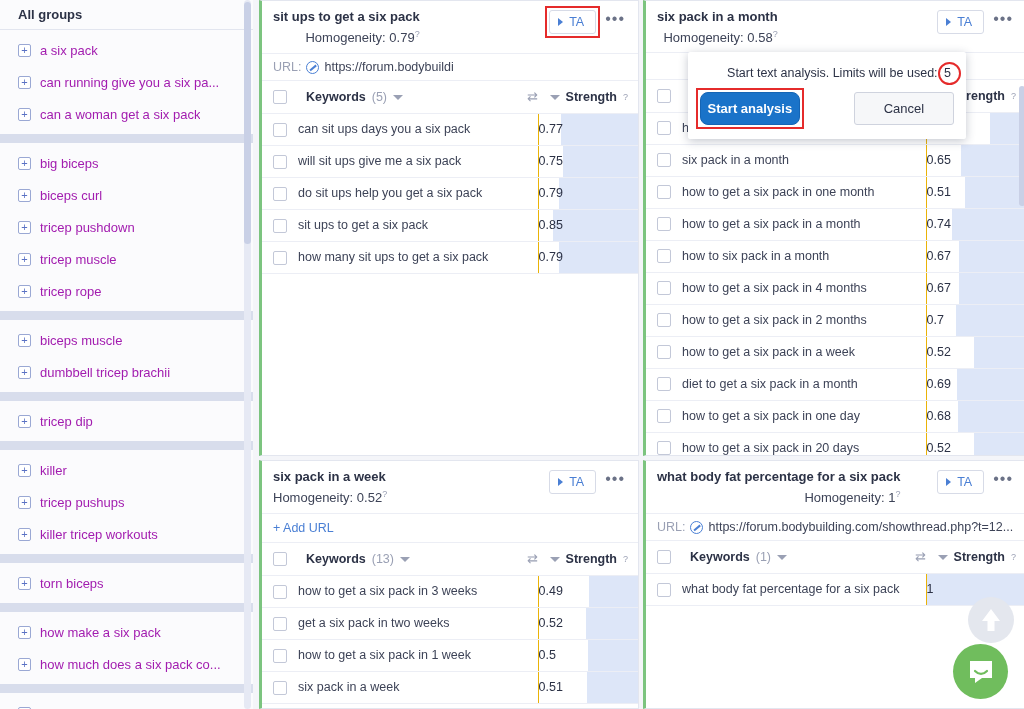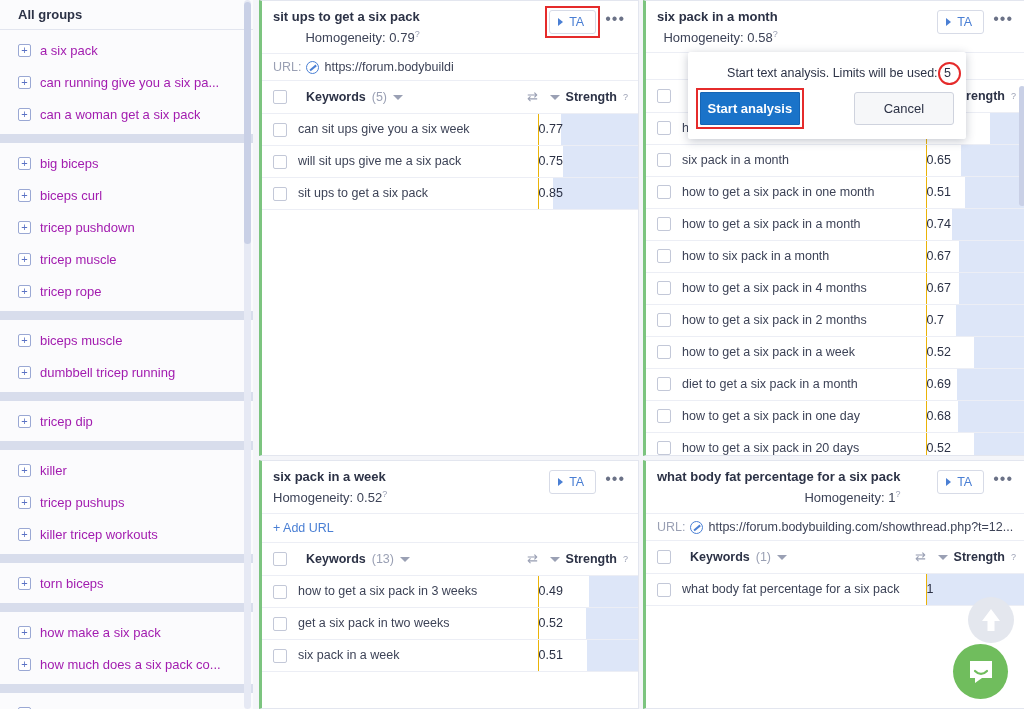--- a/index.html
+++ b/index.html
@@ -310,21 +310,21 @@
     content: "";
     position: absolute;
     left: -4px; top: -4px; right: -4px; bottom: -4px;
     border: 2px solid #e52b2b;
     pointer-events: none;
   }
   .btn-primary {
     width: 100%;
     background: #1a73c9;
     border: 1px solid #1565b5;
-    border-radius: 1px;
+    border-radius: 8px;
     color: #fff;
     font-weight: bold;
     font-size: 13px;
     padding: 8px 0;
     cursor: pointer;
     font-family: "Liberation Sans", sans-serif;
   }
   .btn-secondary {
     flex: 1 1 50%;
     background: #f6f7f9;
@@ -406,21 +406,21 @@
             </div>
           </div>
           <div class="group-sep"></div>
           <div class="group">
             <div class="kw-item">
               <span class="plus-box">+</span>
               <span class="kw-label">biceps muscle</span>
             </div>
             <div class="kw-item">
               <span class="plus-box">+</span>
-              <span class="kw-label">dumbbell tricep running</span>
+              <span class="kw-label">dumbbell tricep brachii</span>
             </div>
           </div>
           <div class="group-sep"></div>
           <div class="group">
             <div class="kw-item">
               <span class="plus-box">+</span>
               <span class="kw-label">tricep dip</span>
             </div>
           </div>
           <div class="group-sep"></div>
@@ -511,32 +511,42 @@
                       <span class="caret"></span>
                       <b>Strength</b>
                       <span class="qmark">?</span>
                     </div>
                   </th>
                 </tr>
               </thead>
               <tbody>
                 <tr>
                   <td class="col-cb"><span class="cb"></span></td>
-                  <td class="kwname">can sit ups give you a six week</td>
+                  <td class="kwname">can sit ups days you a six pack</td>
                   <td class="strength"><span class="bar" style="width:77%"></span><span class="v">0.77</span></td>
                 </tr>
                 <tr>
                   <td class="col-cb"><span class="cb"></span></td>
                   <td class="kwname">will sit ups give me a six pack</td>
                   <td class="strength"><span class="bar" style="width:75%"></span><span class="v">0.75</span></td>
                 </tr>
                 <tr>
                   <td class="col-cb"><span class="cb"></span></td>
+                  <td class="kwname">do sit ups help you get a six pack</td>
+                  <td class="strength"><span class="bar" style="width:79%"></span><span class="v">0.79</span></td>
+                </tr>
+                <tr>
+                  <td class="col-cb"><span class="cb"></span></td>
                   <td class="kwname">sit ups to get a six pack</td>
                   <td class="strength"><span class="bar" style="width:85%"></span><span class="v">0.85</span></td>
+                </tr>
+                <tr>
+                  <td class="col-cb"><span class="cb"></span></td>
+                  <td class="kwname">how many sit ups to get a six pack</td>
+                  <td class="strength"><span class="bar" style="width:79%"></span><span class="v">0.79</span></td>
                 </tr>
               </tbody>
             </table>
           </div>
         </div>
         <div class="card">
           <div class="card-head">
             <div>
               <div class="card-title">six pack in a month</div>
               <div class="card-homog"><span>Homogeneity:</span> <span>0.58</span><span class="qmark">?</span></div>
@@ -682,20 +692,25 @@
                   <td class="kwname">how to get a six pack in 3 weeks</td>
                   <td class="strength"><span class="bar" style="width:49%"></span><span class="v">0.49</span></td>
                 </tr>
                 <tr>
                   <td class="col-cb"><span class="cb"></span></td>
                   <td class="kwname">get a six pack in two weeks</td>
                   <td class="strength"><span class="bar" style="width:52%"></span><span class="v">0.52</span></td>
                 </tr>
                 <tr>
                   <td class="col-cb"><span class="cb"></span></td>
+                  <td class="kwname">how to get a six pack in 1 week</td>
+                  <td class="strength"><span class="bar" style="width:50%"></span><span class="v">0.5</span></td>
+                </tr>
+                <tr>
+                  <td class="col-cb"><span class="cb"></span></td>
                   <td class="kwname">six pack in a week</td>
                   <td class="strength"><span class="bar" style="width:51%"></span><span class="v">0.51</span></td>
                 </tr>
               </tbody>
             </table>
           </div>
         </div>
         <div class="card">
           <div class="card-head">
             <div>

